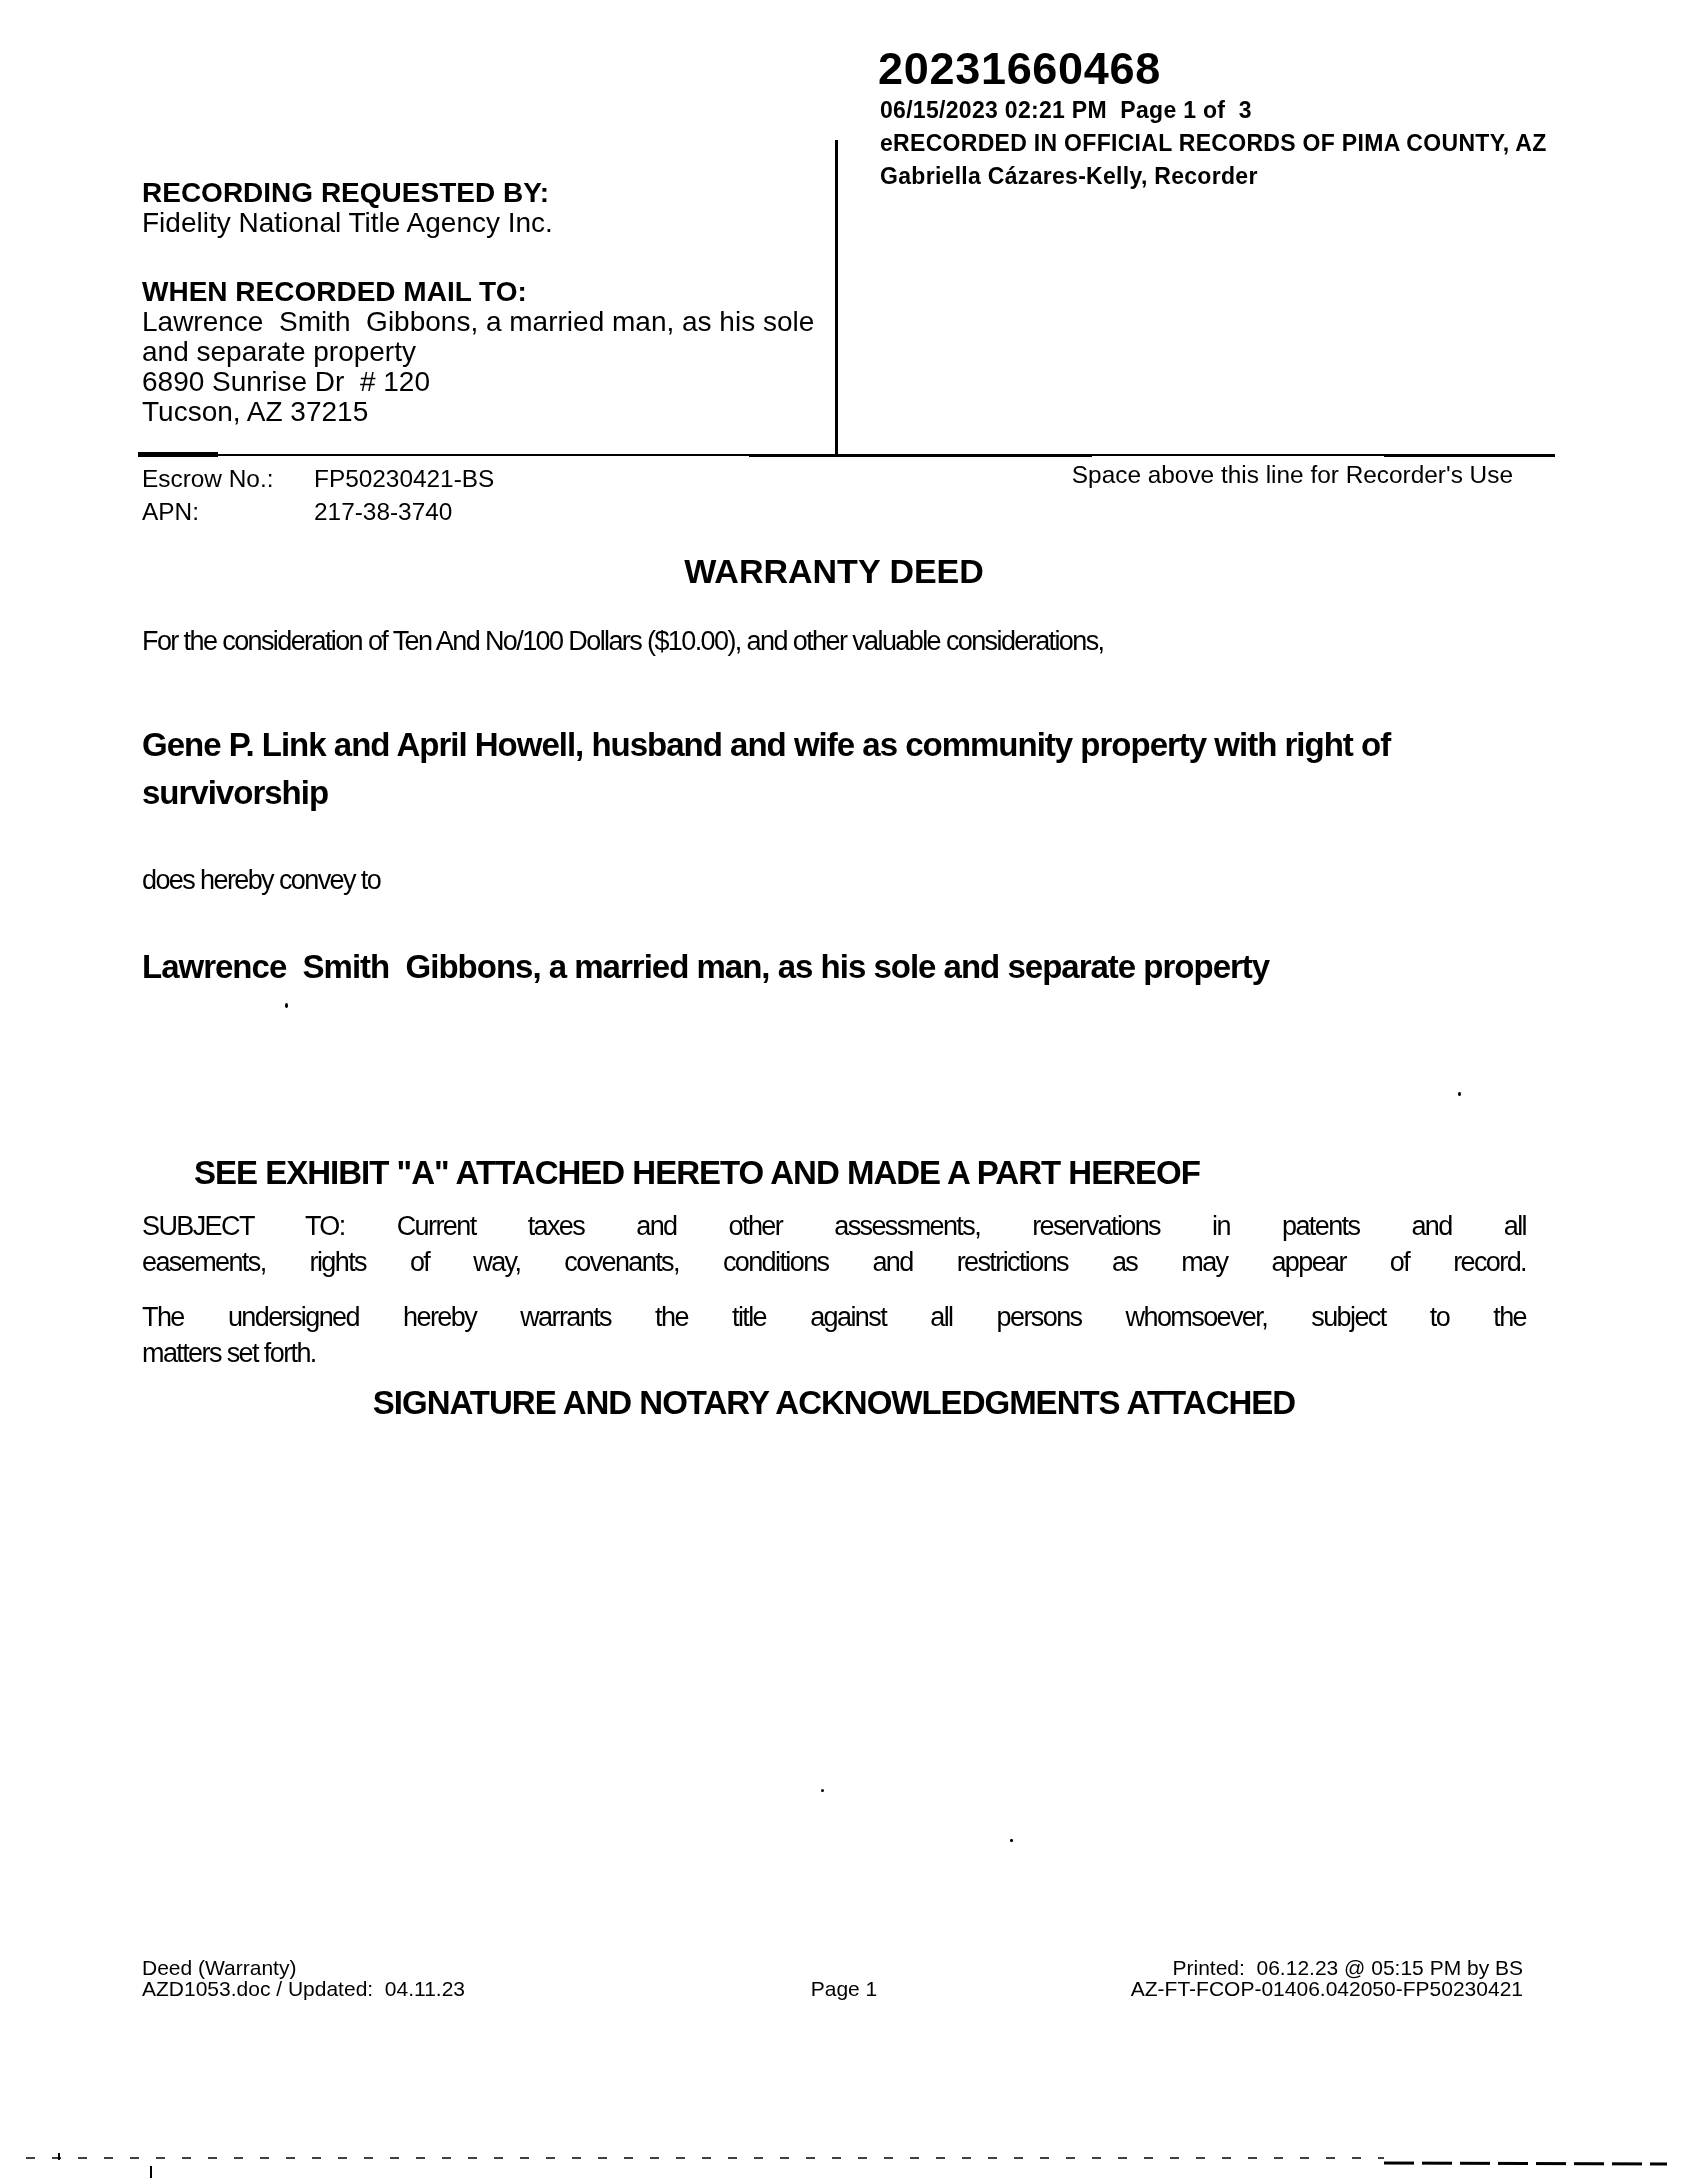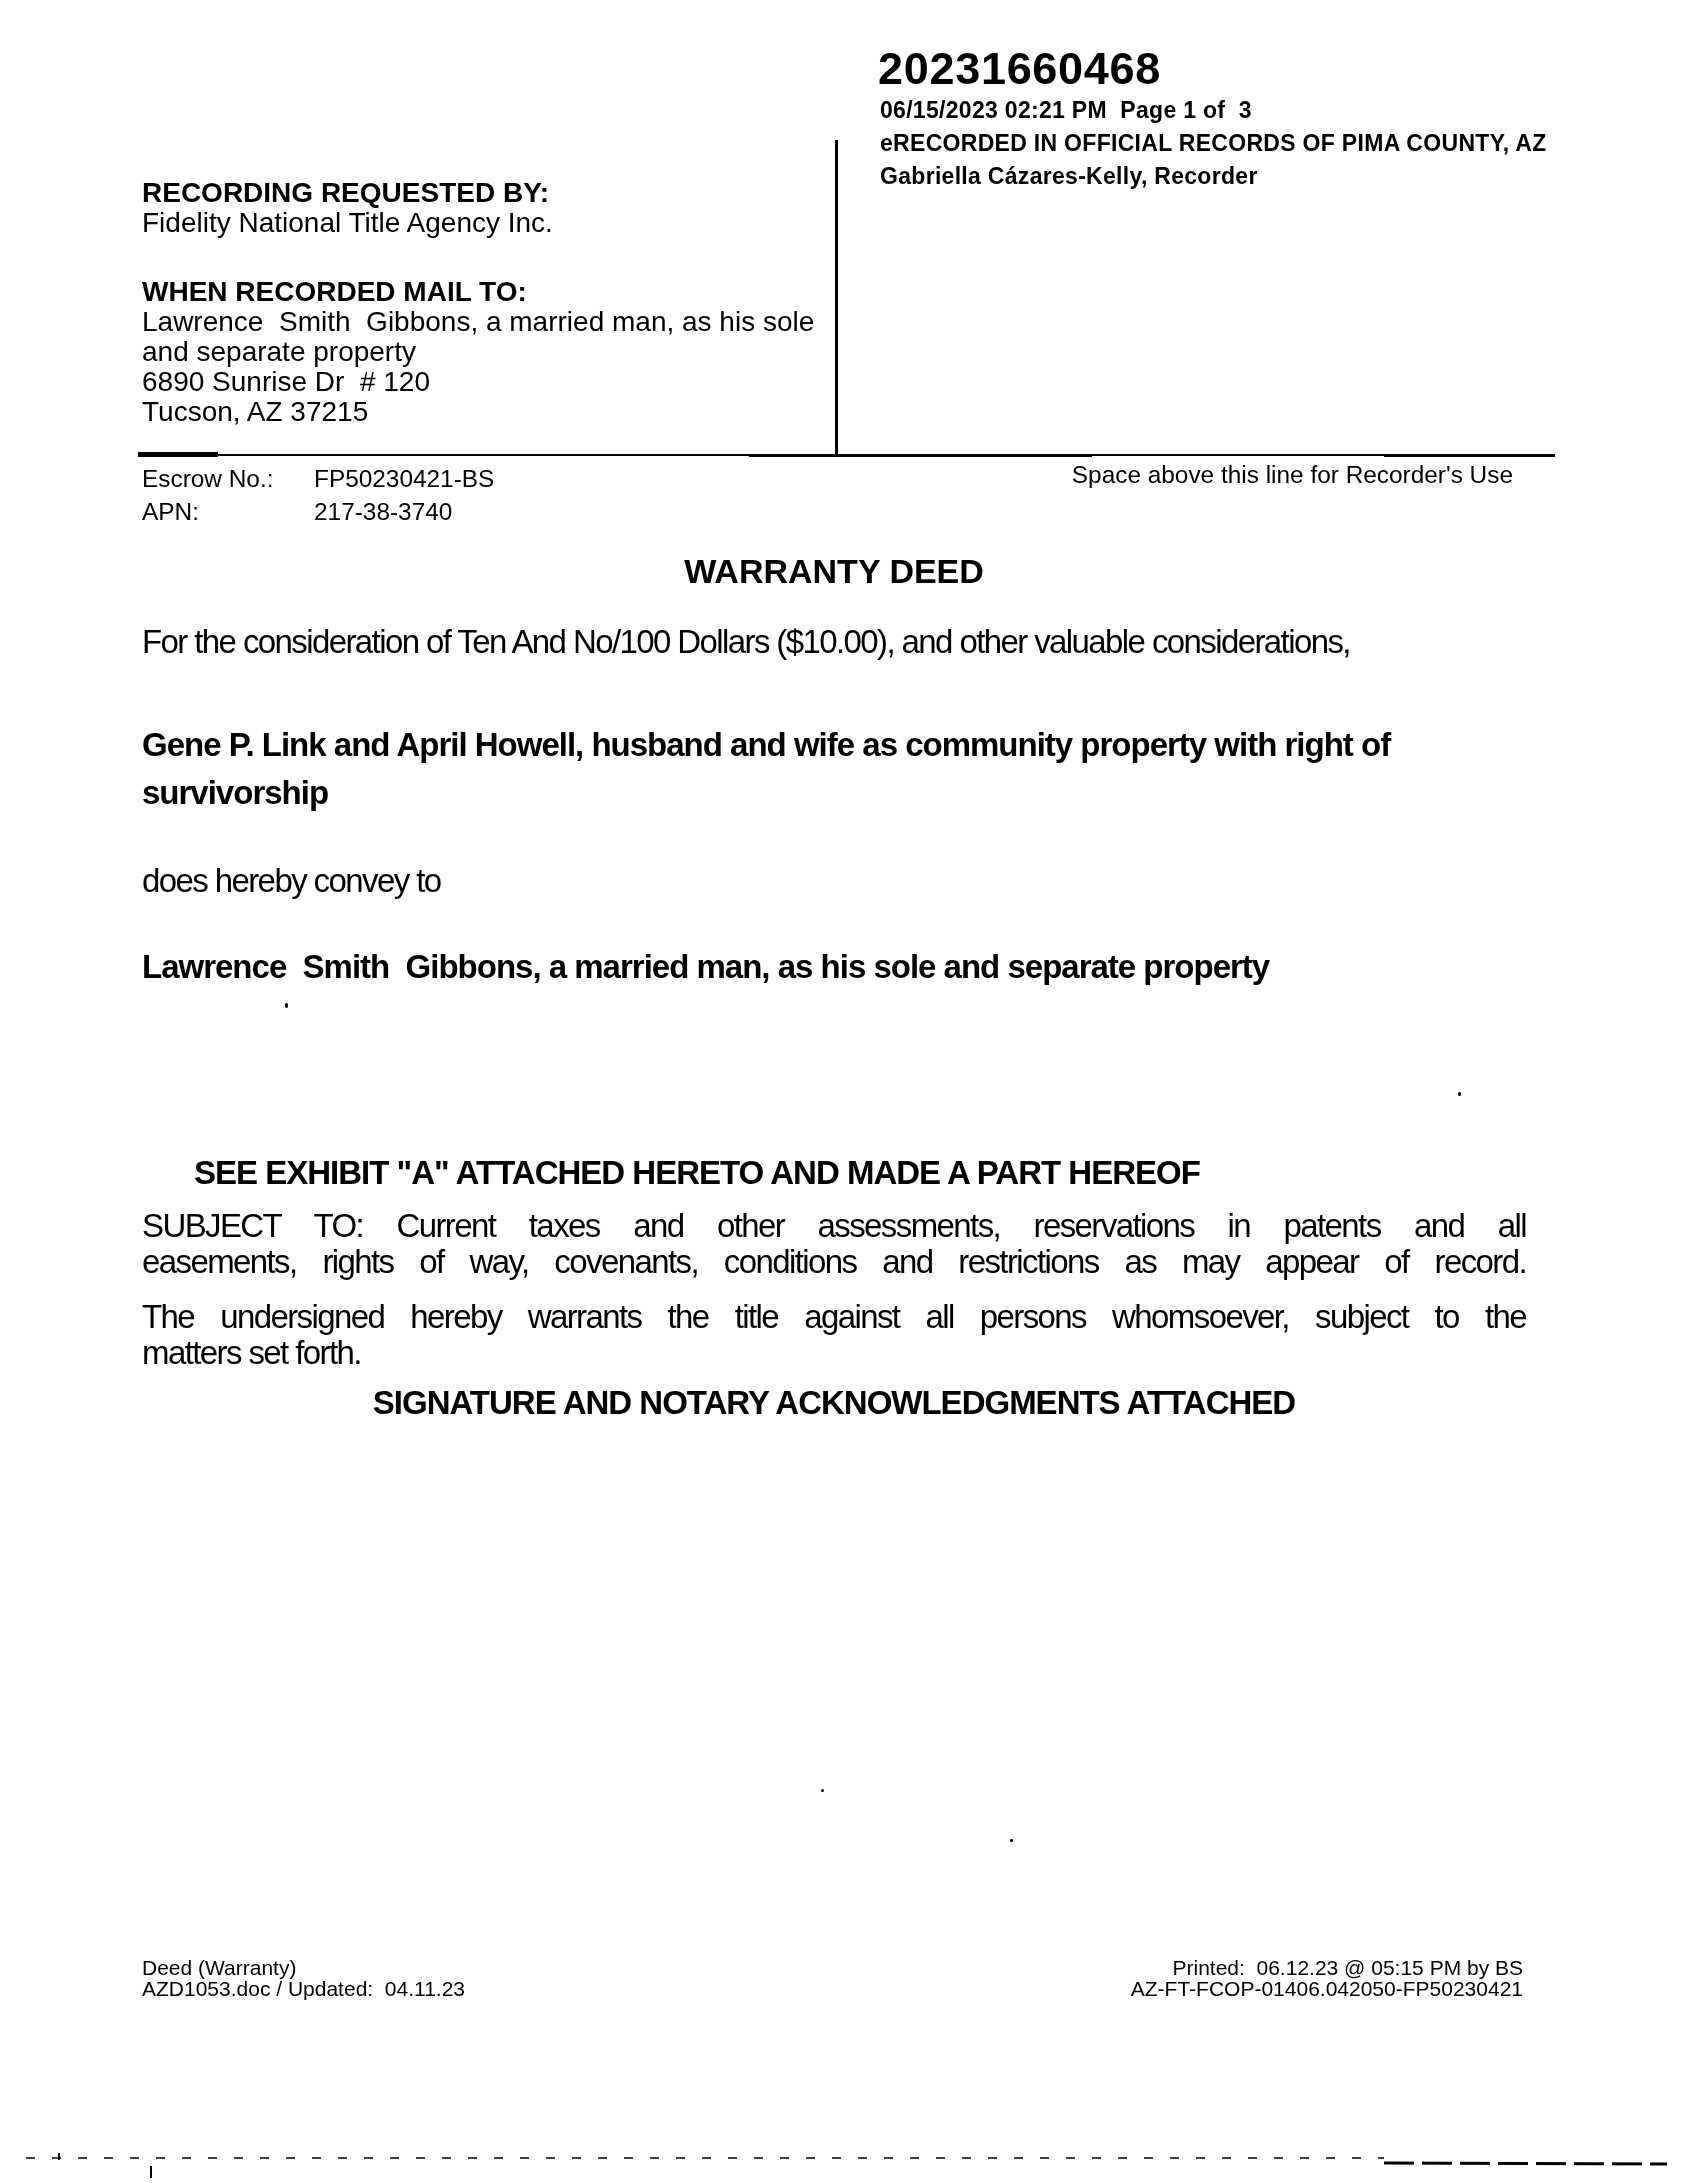--- a/index.html
+++ b/index.html
@@ -23,21 +23,21 @@
 
   
   .esc{font-size:24.4px;}
   .escb{font-size:24.4px;font-weight:normal;}
 
   
   .hline{position:absolute;background:#000;}
   .vline{position:absolute;background:#000;}
 
   
-  .body50{font-size:33px;letter-spacing:-1.6px;line-height:33px;}
+  .body50{font-size:27px;letter-spacing:-1.6px;line-height:33px;}
   .body50b{font-size:33px;font-weight:bold;letter-spacing:-1px;line-height:33px;}
   .title52{font-size:34px;font-weight:bold;letter-spacing:0;}
   .just{white-space:normal;text-align:justify;text-align-last:justify;width:1384px;}
   .grantor{line-height:63px;}
   .subj{line-height:36px;}
   .unders{line-height:36px;}
   .center{text-align:center;white-space:normal;}
 
   
   .foot{font-size:21px;line-height:22px;}
@@ -100,20 +100,21 @@
   <div class="t body50 just subj" style="left:142px;top:1208px;">SUBJECT TO:  Current taxes and other assessments, reservations in patents and all</div>
   <div class="t body50 just subj" style="left:142px;top:1244px;">easements, rights of way, covenants, conditions and restrictions as may appear of record.</div>
 
   <div class="t body50 just unders" style="left:142px;top:1299px;">The undersigned hereby warrants the title against all persons whomsoever, subject to the</div>
   <div class="t body50 unders" style="left:142px;top:1335px;">matters set forth.</div>
 
   <div class="t body50b center" style="left:142px;top:1386px;width:1384px;">SIGNATURE AND NOTARY ACKNOWLEDGMENTS ATTACHED</div>
 
   <div class="t foot" style="left:142px;top:1957px;">Deed (Warranty)</div>
   <div class="t foot" style="left:142px;top:1978px;">AZD1053.doc / Updated:  04.11.23</div>
+  <div class="t foot center" style="left:0;top:1978px;width:1688px;">Page 1</div>
   <div class="t foot footr" style="right:165px;top:1957px;">Printed:  06.12.23 @ 05:15 PM by BS</div>
   <div class="t foot footr" style="right:165px;top:1978px;">AZ-FT-FCOP-01406.042050-FP50230421</div>
 
   <div class="dashline" style="left:26px;top:2157px;width:1358px;"></div>
   <div class="dashline2" style="left:1384px;top:2162px;width:283px;"></div>
   <div class="speck" style="left:150px;top:2166px;width:2px;height:12px;border-radius:0;"></div>
   <div class="speck" style="left:58px;top:2153px;width:2px;height:6.6px;border-radius:0;"></div>
   <div class="speck" style="left:285px;top:1003px;width:3.3px;height:4.6px;"></div>
   <div class="speck" style="left:1458px;top:1092px;width:2.6px;height:4px;"></div>
   <div class="speck" style="left:821px;top:1789px;width:3.3px;height:3.3px;"></div>

